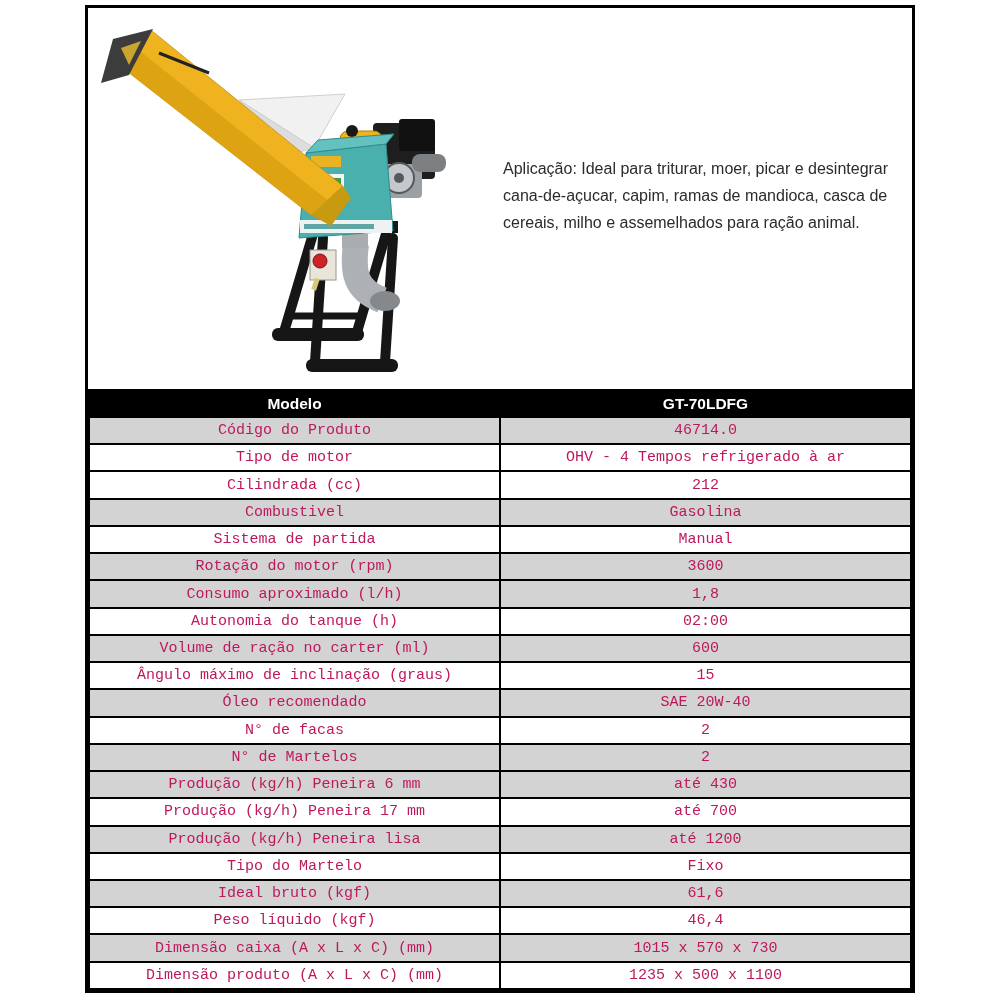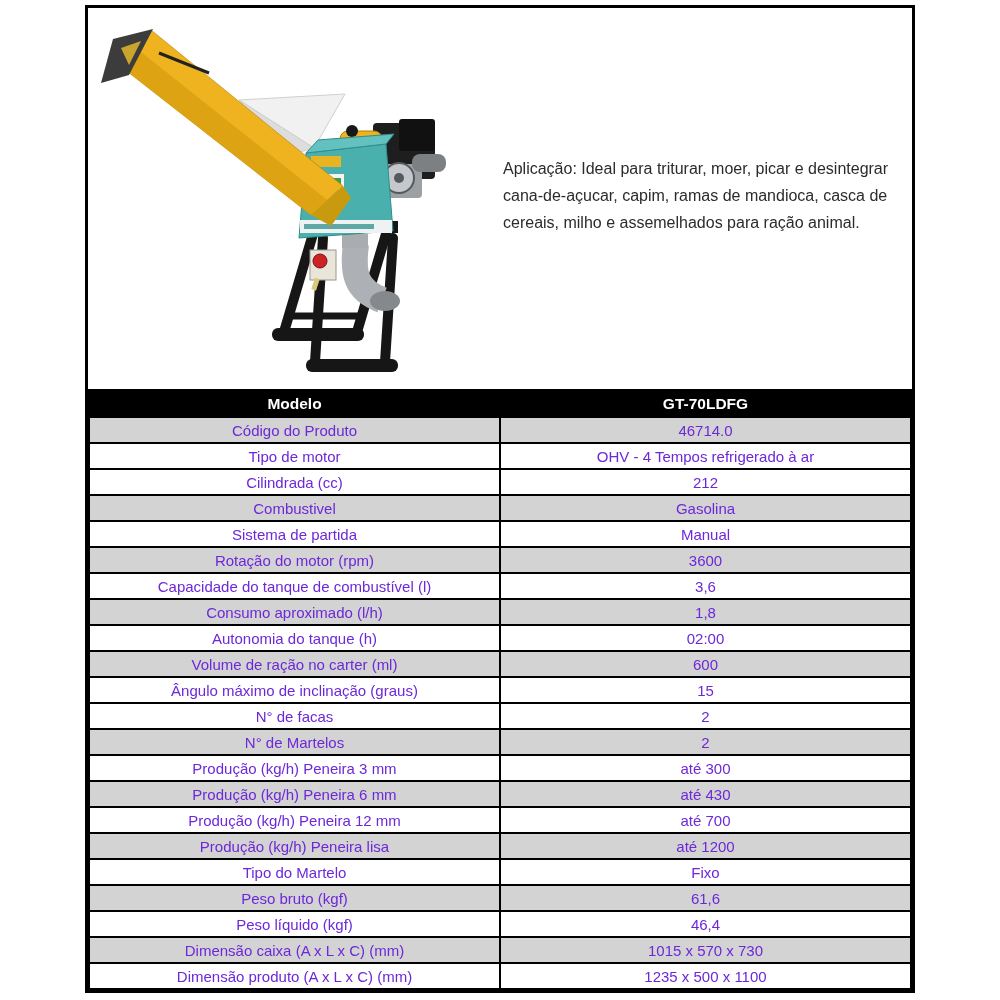--- a/index.html
+++ b/index.html
@@ -21,21 +21,21 @@
     width:100%;height:601px;border-collapse:collapse;table-layout:fixed;
     font-size:15px;
   }
   table.spec th, table.spec td{
     border:2px solid #000;text-align:center;vertical-align:middle;
     padding:0 4px;overflow:hidden;white-space:nowrap;margin-top:16px;
   }
   table.spec thead th{
     background:#000;color:#fff;font-weight:bold;font-size:15.5px;height:25px;
   }
-  table.spec tbody td{background:#ffffff;height:21px;color:#6d28d9;}
+  table.spec tbody td{background:#ffffff;height:21px;color:#be185d;font-family:Liberation Mono, monospace;}
   table.spec tbody tr.alt td{background:#d3d3d3;}
 </style>
 </head>
 <body>
 
 <div class="frame">
 
   <div class="top-area">
 
     <svg class="machine-svg" width="392" height="372" viewBox="0 0 392 372" aria-hidden="true">
@@ -130,70 +130,66 @@
           <td>Gasolina</td>
         </tr>
         <tr>
           <td>Sistema de partida</td>
           <td>Manual</td>
         </tr>
         <tr class="alt">
           <td>Rotação do motor (rpm)</td>
           <td>3600</td>
         </tr>
-        <tr>
-          <td>Capacidade do tanque de combustível (l)</td>
-          <td>3,6</td>
-        </tr>
         <tr class="alt">
           <td>Consumo aproximado (l/h)</td>
           <td>1,8</td>
         </tr>
         <tr>
           <td>Autonomia do tanque (h)</td>
           <td>02:00</td>
         </tr>
         <tr class="alt">
           <td>Volume de ração no carter (ml)</td>
           <td>600</td>
         </tr>
         <tr>
           <td>Ângulo máximo de inclinação (graus)</td>
           <td>15</td>
         </tr>
+        <tr class="alt">
+          <td>Óleo recomendado</td>
+          <td>SAE 20W-40</td>
+        </tr>
         <tr>
           <td>N° de facas</td>
           <td>2</td>
         </tr>
         <tr class="alt">
           <td>N° de Martelos</td>
           <td>2</td>
         </tr>
-        <tr>
-          <td>Produção (kg/h) Peneira 3 mm</td>
-          <td>até 300</td>
-        </tr>
         <tr class="alt">
           <td>Produção (kg/h) Peneira 6 mm</td>
           <td>até 430</td>
         </tr>
         <tr>
-          <td>Produção (kg/h) Peneira 12 mm</td>
+          <td>Produção (kg/h) Peneira 17 mm</td>
           <td>até 700</td>
         </tr>
         <tr class="alt">
           <td>Produção (kg/h) Peneira lisa</td>
           <td>até 1200</td>
         </tr>
         <tr>
           <td>Tipo do Martelo</td>
           <td>Fixo</td>
         </tr>
         <tr class="alt">
-          <td>Peso bruto (kgf)</td>
+          <td>Ideal bruto (kgf)</td>
           <td>61,6</td>
         </tr>
         <tr>
           <td>Peso líquido (kgf)</td>
           <td>46,4</td>
         </tr>
         <tr class="alt">
           <td>Dimensão caixa (A x L x C) (mm)</td>
           <td>1015 x 570 x 730</td>
         </tr>

